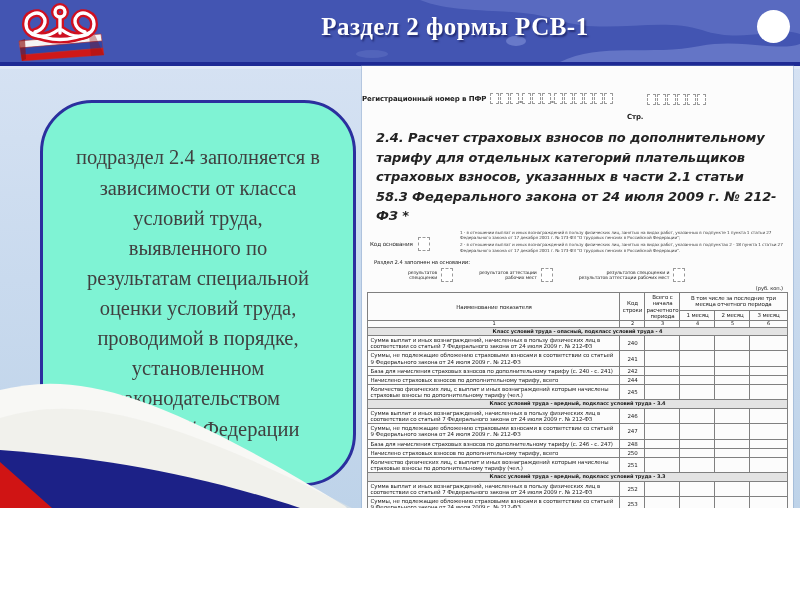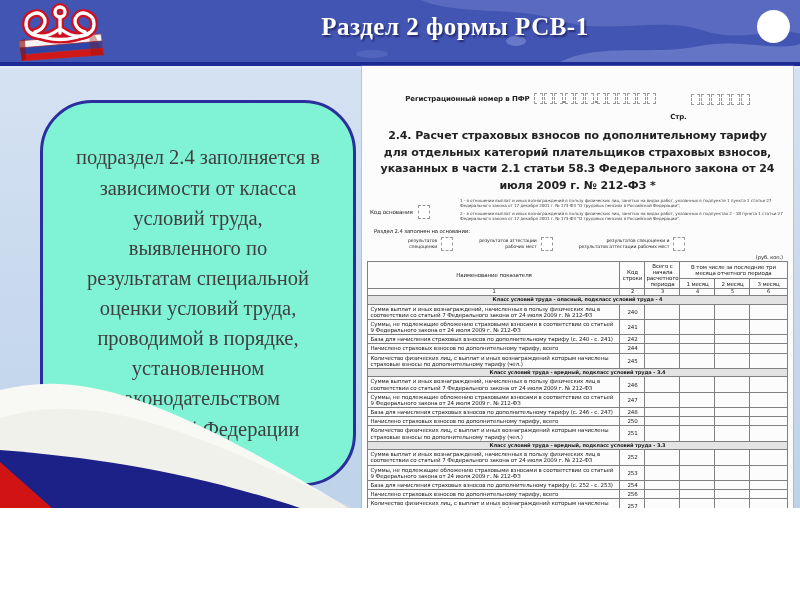--- a/index.html
+++ b/index.html
@@ -25,27 +25,27 @@
   .callout-text{font-family:"Liberation Serif",serif;font-size:20.5px;line-height:1.47;
     color:#404040;white-space:pre-line;}
 
   
   .flag{position:absolute;left:0;bottom:0;width:365px;height:130px;}
 
   
   .form-page{position:absolute;left:362px;top:66px;width:431px;height:527px;background:#fcfcfc;
     box-shadow:0 0 0 1px rgba(120,150,190,.35);color:#222;font-family:"DejaVu Sans",sans-serif;
     letter-spacing:-0.1px;z-index:5;}
-  .reg-line{margin-top:11px;display:flex;justify-content:center;align-items:center;gap:4px;
+  .reg-line{margin-top:11px;display:flex;align-items:center;gap:4px;
     font-size:7px;font-weight:bold;}
   .cellgroup{display:inline-flex;gap:1px;}
   .cellbox{width:7px;height:9px;border:1px dashed #999;display:inline-block;background:#fff;}
   .bigbox{width:10px;height:12px;border:1px dashed #999;display:inline-block;background:#fff;flex:none;}
   .pg-gap{margin-left:10px;margin-top:36px;}
-  .form-title{margin:7px 14px 0;text-align:center;font-weight:bold;font-size:11px;line-height:1.5;}
+  .form-title{margin:7px 14px 0;font-weight:bold;font-size:13px;line-height:1.5;font-style:italic;}
   .basis-row{display:flex;margin:4px 8px 0;gap:6px;align-items:flex-start;}
   .basis-left{display:flex;align-items:center;gap:5px;font-size:5.6px;width:84px;flex:none;margin-top:7px;}
   .basis-notes{font-size:4.2px;line-height:1.3;color:#444;flex:1;}
   .basis-notes p{margin:0 0 2px 0;}
   .filled-basis{font-size:5.3px;margin:4px 0 0 12px;}
   .options-row{display:flex;gap:26px;margin:3px 0 0 46px;align-items:center;}
   .option{display:flex;align-items:center;gap:4px;}
   .option-label{font-size:4.6px;text-align:right;line-height:1.25;}
   .units{text-align:right;font-size:5.2px;margin:3px 10px 0 0;}
 

